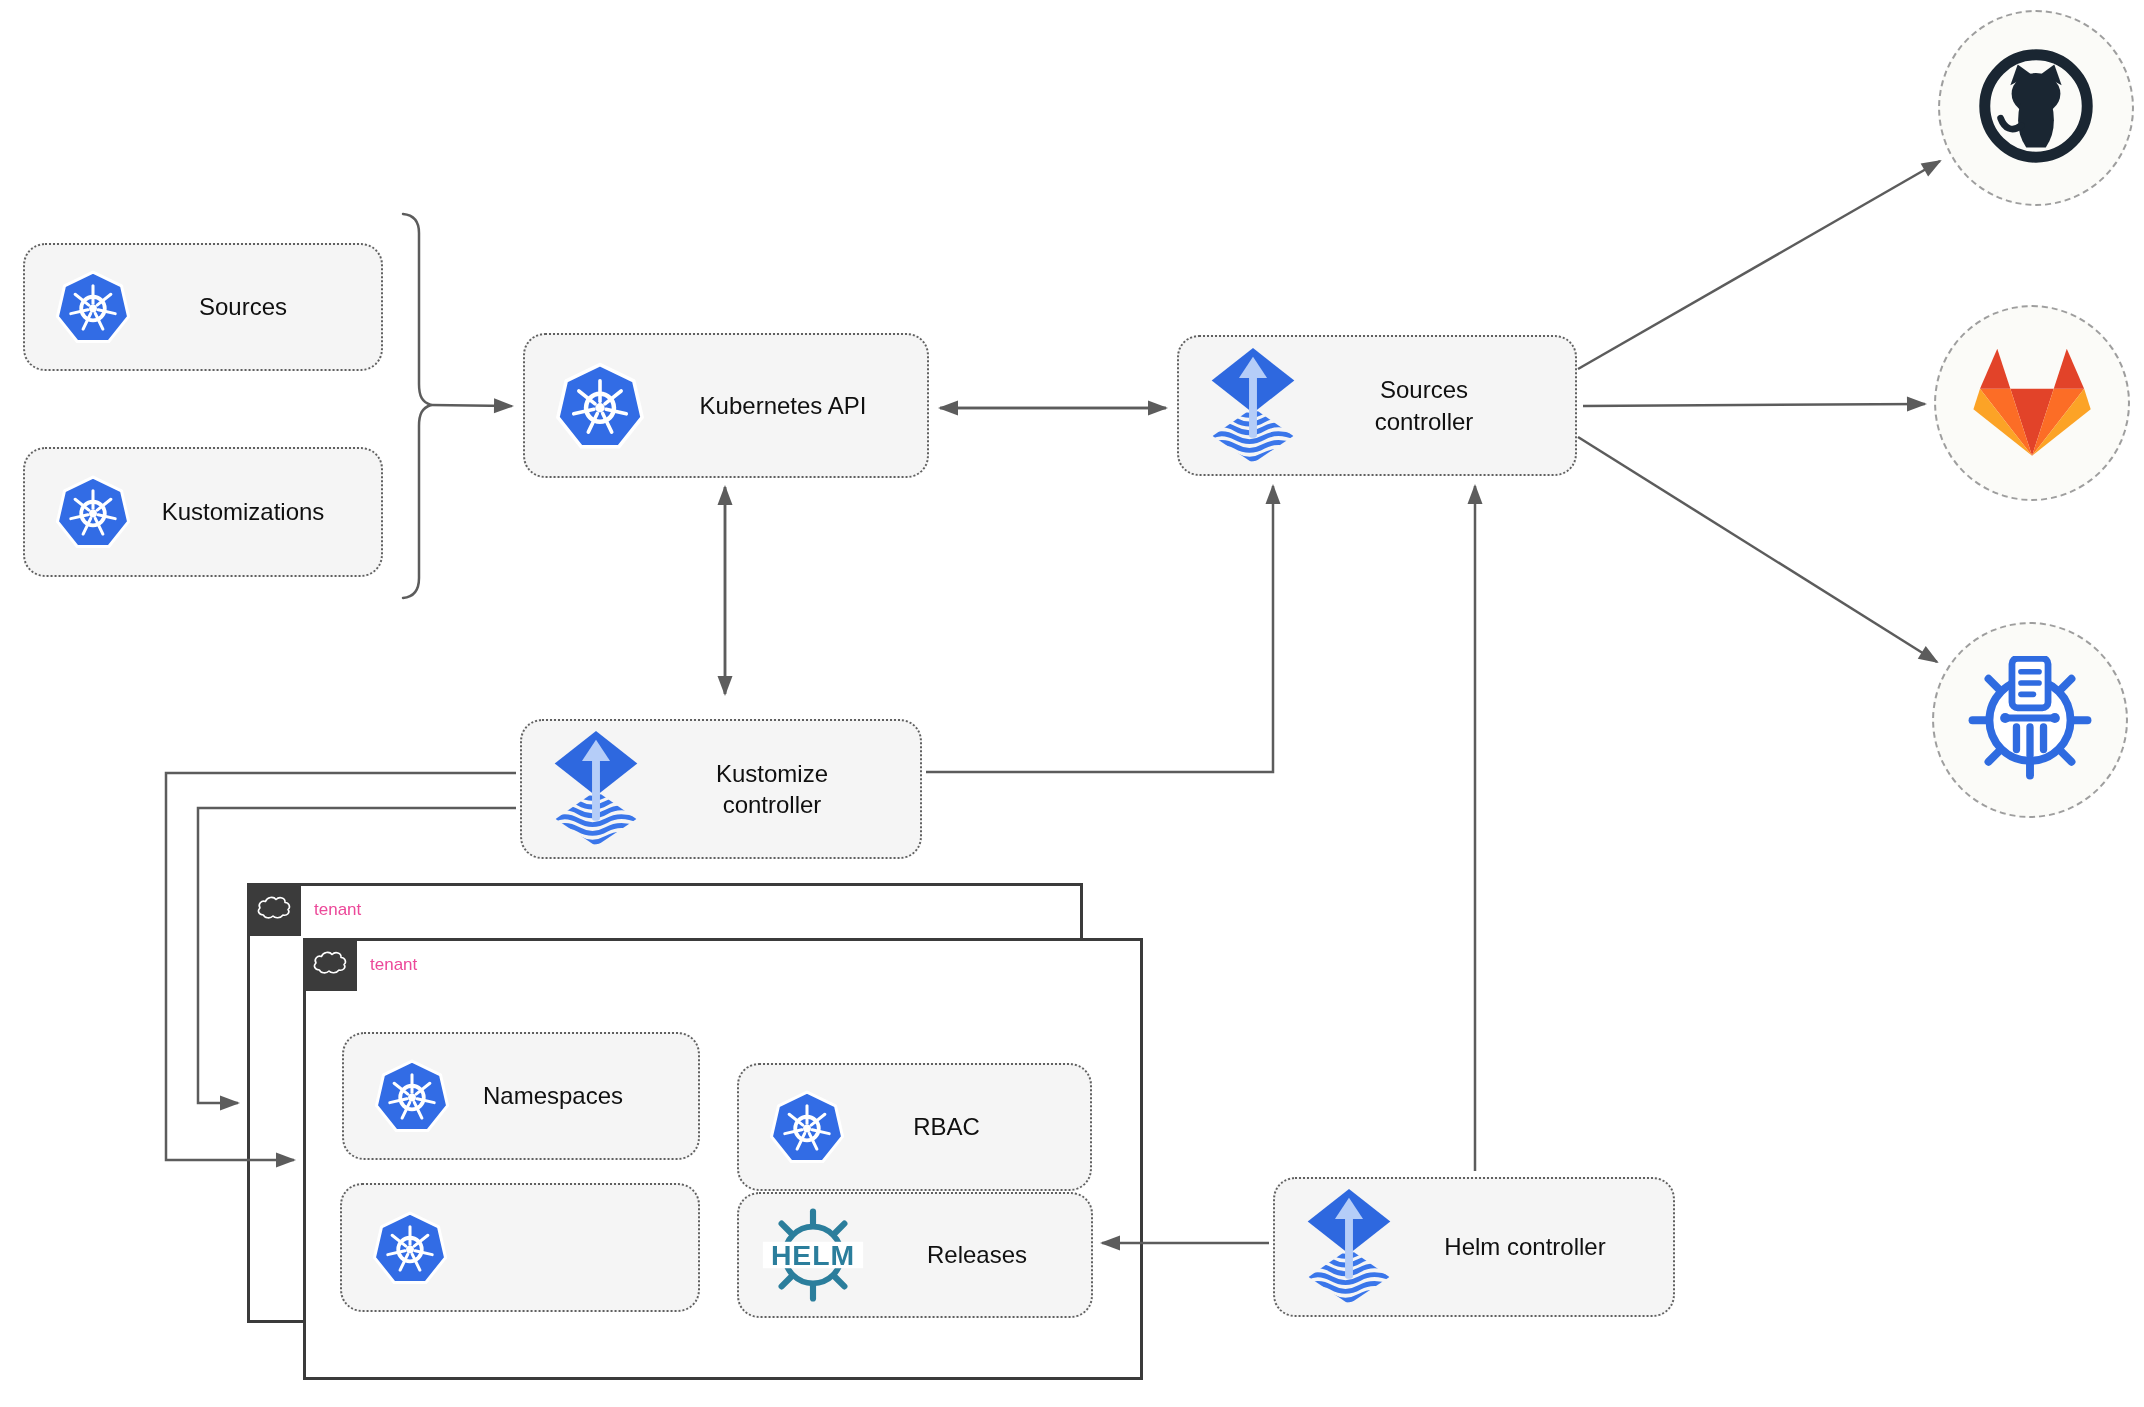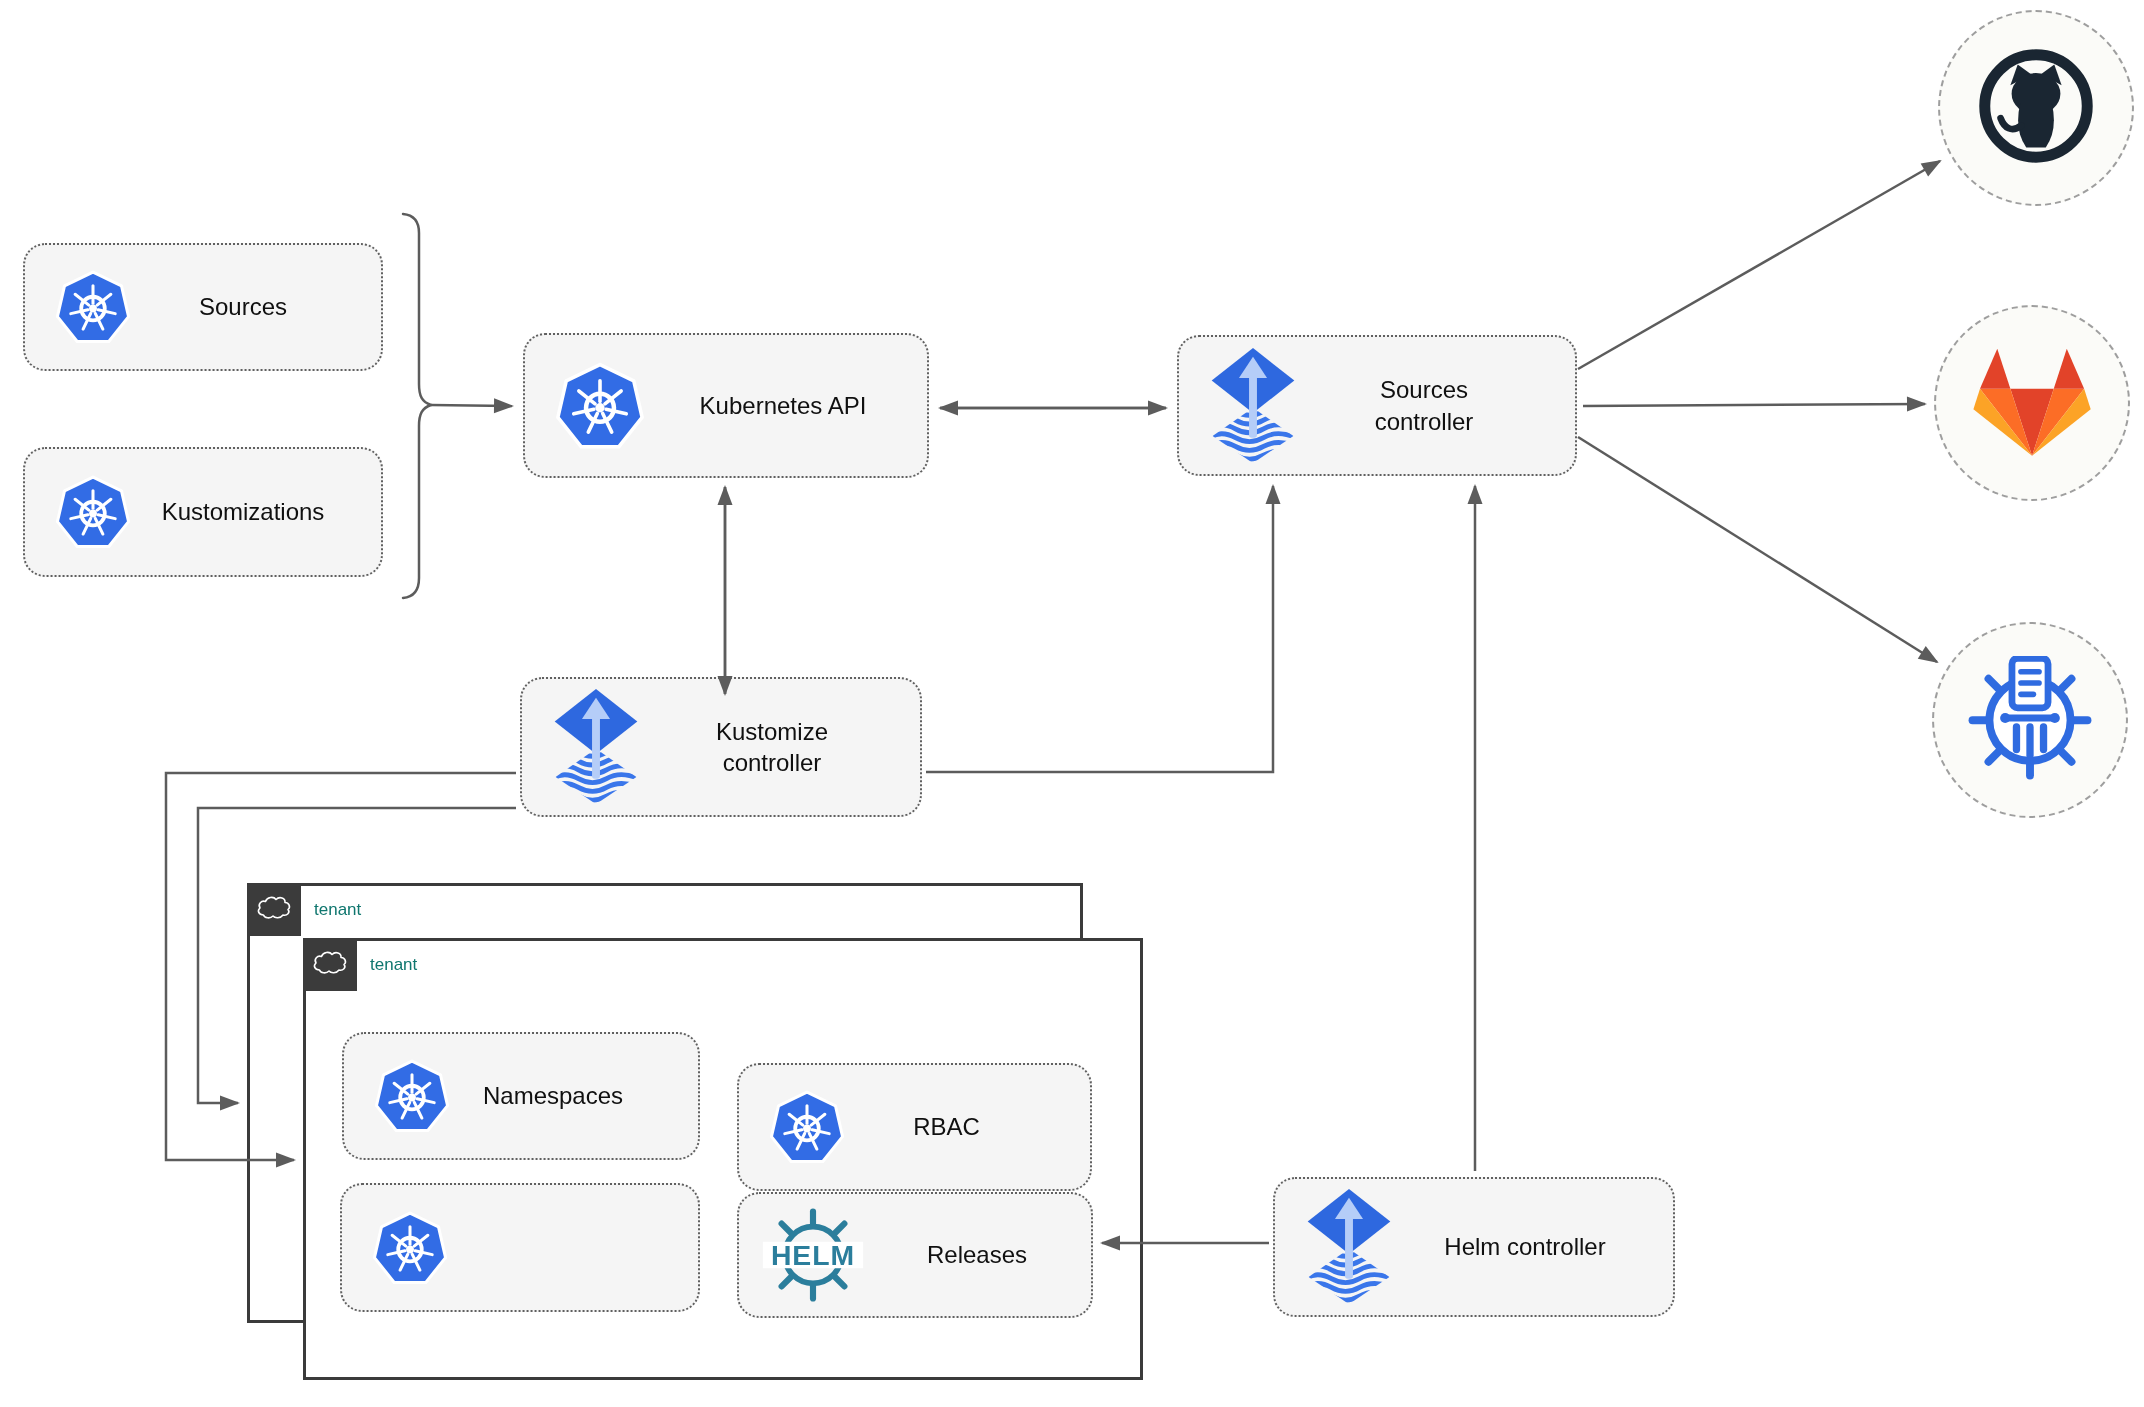--- a/index.html
+++ b/index.html
@@ -7,21 +7,21 @@
           font-family:"Liberation Sans",sans-serif;overflow:hidden;}
   
   .node{position:absolute;background:#f5f5f5;border:2px dotted #606060;border-radius:22px;box-sizing:border-box;}
   .node .icon{position:absolute;left:30px;top:50%;transform:translateY(-50%);line-height:0;}
   .node .label{position:absolute;top:0;bottom:0;right:6px;display:flex;align-items:center;justify-content:center;
                text-align:center;font-size:24px;color:#101010;line-height:1.3;}
   
   .tenant{position:absolute;background:#ffffff;border:3px solid #3b3b3b;box-sizing:border-box;}
   .tenant-tab{position:absolute;left:-3px;top:-3px;width:54px;height:53px;background:#3b3b3b;
               display:flex;align-items:center;justify-content:center;}
-  .tenant-label{position:absolute;left:64px;top:14px;font-size:17px;color:#0f766e;}
+  .tenant-label{position:absolute;left:64px;top:14px;font-size:17px;color:#ec4899;}
   
   .provider{position:absolute;width:196px;height:196px;border:2.5px dashed #9e9e9e;border-radius:50%;
             background:#fbfbf8;box-sizing:border-box;display:flex;align-items:center;justify-content:center;}
   .connectors{position:absolute;left:0;top:0;z-index:6;pointer-events:none;}
   .lvl1{z-index:1}.lvl2{z-index:2}.lvl3{z-index:3}
 </style>
 </head>
 <body>
 
 <div class="canvas">
@@ -159,21 +159,21 @@
   </div>
 
   <div class="node lvl3" style="left:1177px;top:335px;width:400px;height:141px;">
     <span class="icon">
       <svg width="88" height="116">
           <use href="#flux"></use>
         </svg></span>
     <span class="label" style="left:150px;width:190px;right:auto;">Sources controller</span>
   </div>
 
-  <div class="node lvl3" style="left:520px;top:677px;width:402px;height:140px;">
+  <div class="node lvl3" style="left:520px;top:719px;width:402px;height:140px;">
     <span class="icon">
       <svg width="88" height="116">
           <use href="#flux"></use>
         </svg></span>
     <span class="label" style="left:160px;width:180px;right:auto;">Kustomize controller</span>
   </div>
 
   <div class="node lvl3" style="left:342px;top:1032px;width:358px;height:128px;">
     <span class="icon">
       <svg width="76" height="76">

